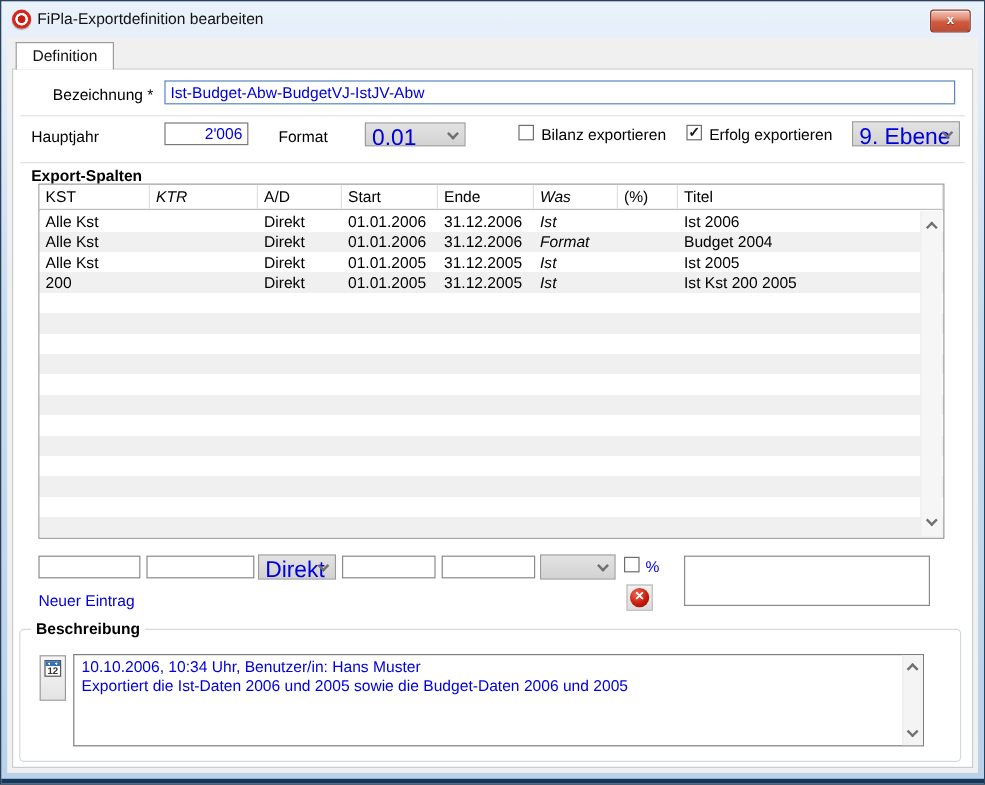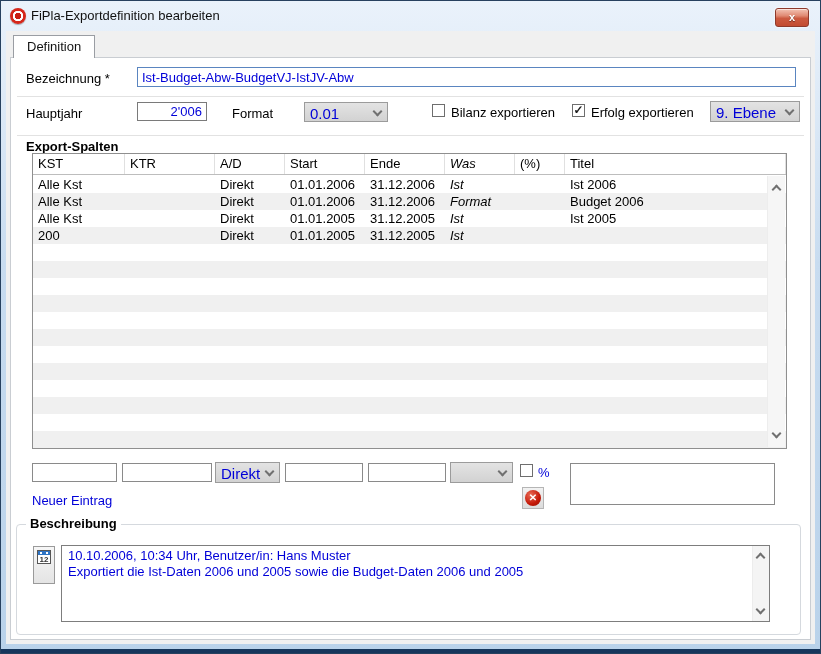--- a/index.html
+++ b/index.html
@@ -26,38 +26,38 @@
   .client { position:absolute; left:5px; right:5px; top:30px; bottom:9px; background:#f0f0f0; }
   .tab { position:absolute; left:7px; top:4px; height:23px; padding:0 13px; background:#fff;
     border:1px solid #9a9da3; border-bottom:none; font-size:13px; line-height:22px; color:#111; z-index:3; }
   .tabpage { position:absolute; left:4px; right:4px; top:26px; bottom:4px; background:#fff;
     border:1px solid #c9cdd2; z-index:1; }
   
   .lbl { position:absolute; font-size:13px; color:#000; white-space:nowrap; }
   .txt { position:absolute; font-size:13px; color:#0000d8; background:#fff; border:1px solid #8a8a8a; padding:0 4px; }
   .sep { position:absolute; left:6px; right:6px; height:1px; background:#e2e2e2; }
   .combo { position:absolute; background:linear-gradient(#e3e3e3,#d2d2d2); border:1px solid #9b9b9b;
-    font-size:15px; color:#0000d8; padding:2px 18px 0 5px; white-space:nowrap; overflow:hidden; }
+    font-size:19px; color:#0000d8; padding:2px 18px 0 5px; white-space:nowrap; overflow:hidden; }
   .chev { position:absolute; width:7px; height:7px; border-left:2px solid #707070; border-top:2px solid #707070; }
   .chev.down { transform:rotate(225deg); }
   .chev.up { transform:rotate(45deg); }
   .combo .chev.down { right:6px; top:5px; }
   .cb-box { position:absolute; width:13px; height:13px; background:#fff; border:1px solid #6e6e6e;
     font-size:12px; line-height:11px; text-align:center; color:#1a1a1a; font-weight:bold; }
   .cb-label { position:absolute; font-size:13px; color:#000; white-space:nowrap; }
   .bold { font-weight:bold; }
   
   .etable { position:absolute; left:21px; top:95px; width:755px; height:296px; border:1px solid #8f8f8f; background:#fff; }
   .thead { position:absolute; left:0; right:0; top:0; height:21px; display:flex; background:#fff; border-bottom:1px solid #bdbdbd; }
   .hcell { font-size:13px; color:#000; line-height:20px; padding-left:5px; border-right:1px solid #e0e0e0; flex:0 0 auto; }
   .tbody { position:absolute; left:0; right:0; top:22px; bottom:0;
     background:repeating-linear-gradient(to bottom, #ffffff 0 17px, #f0f0f0 17px 34px); }
   .trow { display:flex; height:17px; line-height:17px; }
   .tcell { font-size:13px; color:#000; padding-left:5px; flex:0 0 auto; white-space:nowrap; overflow:hidden; }
-  .c0{width:92px;} .c1{width:90px;} .c2{width:70px;} .c3{width:80px;} .c4{width:80px;} .c5{width:70px;font-style:italic;} .c6{width:50px;} .c7{flex:1 1 auto;}
+  .c0{width:92px;} .c1{width:90px;font-style:italic;} .c2{width:70px;} .c3{width:80px;} .c4{width:80px;} .c5{width:70px;font-style:italic;} .c6{width:50px;} .c7{flex:1 1 auto;}
   .vscroll { position:absolute; right:1px; top:22px; bottom:1px; width:18px; background:#f6f6f6; border-left:1px solid #ededed; }
   .vscroll .chev.up { left:5px; top:10px; }
   .vscroll .chev.down { left:5px; bottom:10px; }
   .vscroll2 { position:absolute; right:1px; top:1px; bottom:1px; width:17px; background:#f4f4f4; border-left:1px solid #ececec; }
   .vscroll2 .chev.up { left:4px; top:8px; }
   .vscroll2 .chev.down { left:4px; bottom:8px; }
   
   .link { position:absolute; font-size:13px; color:#0000d8; cursor:pointer; }
   .del-btn { position:absolute; width:22px; height:22px; background:linear-gradient(#f2f2f2,#dcdcdc);
     border:1px solid #b5b5b5; }
@@ -83,21 +83,21 @@
   <div class="titlebar">
     <span class="app-icon"></span>
     <span class="title-text">FiPla-Exportdefinition bearbeiten</span>
     <span class="close-btn">x</span>
   </div>
 
   <div class="client">
     <div class="tab">Definition</div>
     <div class="tabpage">
 
-      <span class="lbl" style="left:15px; top:13px;">Bezeichnung *</span>
+      <span class="lbl" style="left:33px; top:13px;">Bezeichnung *</span>
       <input class="txt" style="left: 126px; right: 14px; top: 9px; height: 20px; border-color: rgb(90, 133, 192);" value="Ist-Budget-Abw-BudgetVJ-IstJV-Abw">
 
       <div class="sep" style="top:38px;"></div>
 
       <span class="lbl" style="left:15px; top:48px;">Hauptjahr</span>
       <input class="txt" style="left: 126px; top: 44px; width: 70px; height: 19px; text-align: right; border-color: rgb(122, 122, 122);" value="2'006">
 
       <span class="lbl" style="left:221px; top:48px;">Format</span>
       <div class="combo" style="left:293px; top:44px; width:84px; height:20px;">
         <span>0.01</span>
@@ -142,40 +142,41 @@
               <div class="tcell c7">Ist 2006</div>
             </div>
             <div class="trow">
               <div class="tcell c0">Alle Kst</div>
               <div class="tcell c1"></div>
               <div class="tcell c2">Direkt</div>
               <div class="tcell c3">01.01.2006</div>
               <div class="tcell c4">31.12.2006</div>
               <div class="tcell c5">Format</div>
               <div class="tcell c6"></div>
-              <div class="tcell c7">Budget 2006</div>
+              <div class="tcell c7">Budget 2004</div>
             </div>
             <div class="trow">
               <div class="tcell c0">Alle Kst</div>
               <div class="tcell c1"></div>
               <div class="tcell c2">Direkt</div>
               <div class="tcell c3">01.01.2005</div>
               <div class="tcell c4">31.12.2005</div>
               <div class="tcell c5">Ist</div>
               <div class="tcell c6"></div>
               <div class="tcell c7">Ist 2005</div>
             </div>
             <div class="trow">
               <div class="tcell c0">200</div>
               <div class="tcell c1"></div>
               <div class="tcell c2">Direkt</div>
               <div class="tcell c3">01.01.2005</div>
               <div class="tcell c4">31.12.2005</div>
               <div class="tcell c5">Ist</div>
               <div class="tcell c6"></div>
+              <div class="tcell c7">Ist Kst 200 2005</div>
             </div>
           </div>
         <div class="vscroll">
           <span class="chev up"></span>
           <span class="chev down"></span>
         </div>
       </div>
 
       <input class="txt" style="left: 21px; top: 405px; width: 85px; height: 19px;" value="">
       <input class="txt" style="left: 111px; top: 405px; width: 90px; height: 19px;" value="">

